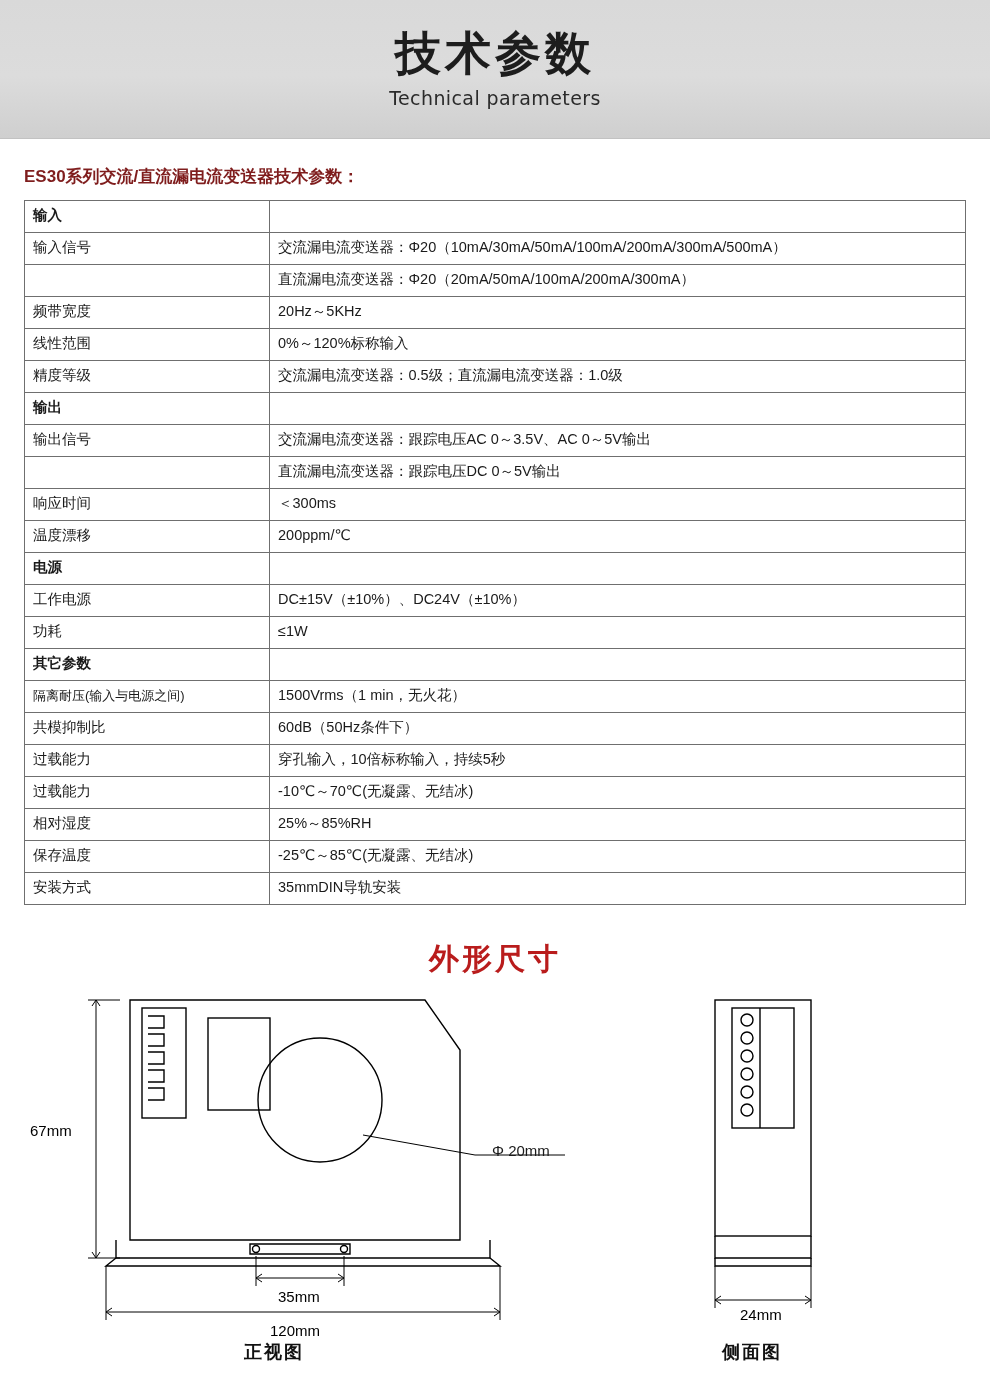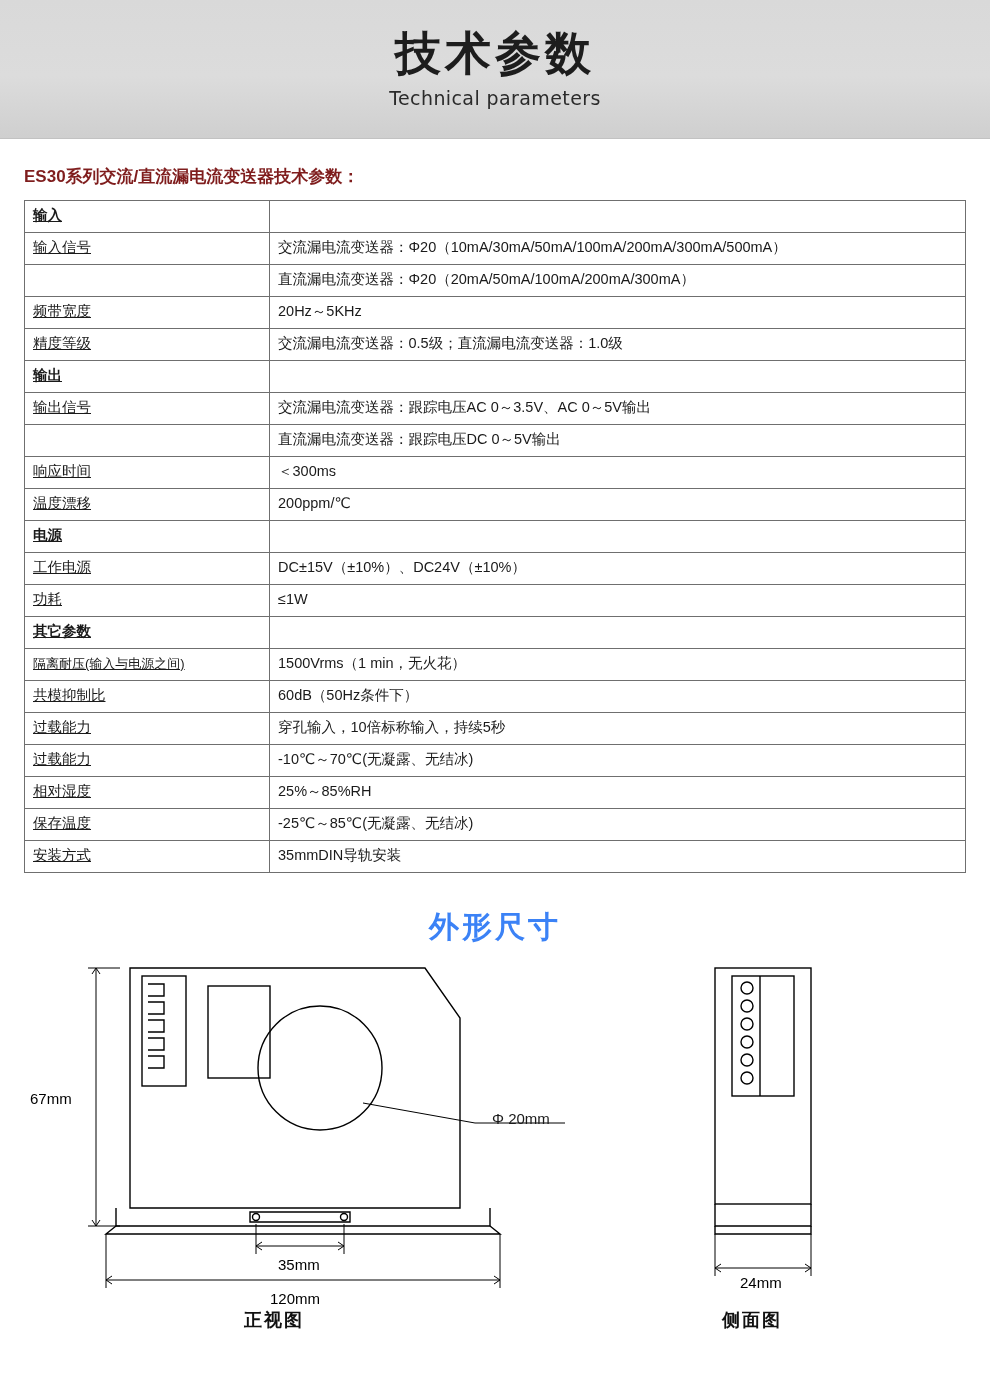--- a/index.html
+++ b/index.html
@@ -40,31 +40,31 @@
     border:1px solid #3a3a3a;
   }
   table.spec td{
     border:1px solid #6f6f6f;
     padding:4px 8px 5px 8px;
     font-size:14.5px;
     line-height:1.45;
     vertical-align:middle;
     height:22px;
   }
-  td.k{width:228px;text-decoration:underline;}
+  td.k{width:228px;}
   td.k.bold{font-weight:bold;}
   td.k.small{font-size:13px;}
   td.v{}
   td.v.indent{padding-left:68px;}
   tr.group td{background:#fff;}
 
   
   .dim-title{
     text-align:center;font-size:30px;font-weight:bold;letter-spacing:3px;
-    margin:34px 0 6px 0;color:#3b82f6;
+    margin:34px 0 6px 0;color:#b91c1c;
   }
 
   
   .drawings{position:relative;height:450px;margin-top:10px;}
   .caption{
     position:absolute;font-size:18px;font-weight:bold;letter-spacing:2px;color:#111;
   }
   svg{display:block;}
 </style>
 </head>
@@ -90,20 +90,24 @@
             <td class="k">输入信号</td>
             <td class="v">交流漏电流变送器：Φ20（10mA/30mA/50mA/100mA/200mA/300mA/500mA）</td>
           </tr>
           <tr>
             <td class="k"></td>
             <td class="v">直流漏电流变送器：Φ20（20mA/50mA/100mA/200mA/300mA）</td>
           </tr>
           <tr>
             <td class="k">频带宽度</td>
             <td class="v">20Hz～5KHz</td>
+          </tr>
+          <tr>
+            <td class="k">线性范围</td>
+            <td class="v">0%～120%标称输入</td>
           </tr>
           <tr>
             <td class="k">精度等级</td>
             <td class="v">交流漏电流变送器：0.5级；直流漏电流变送器：1.0级</td>
           </tr>
           <tr class="group">
             <td class="k bold">输出</td>
             <td class="v"></td>
           </tr>
           <tr>

